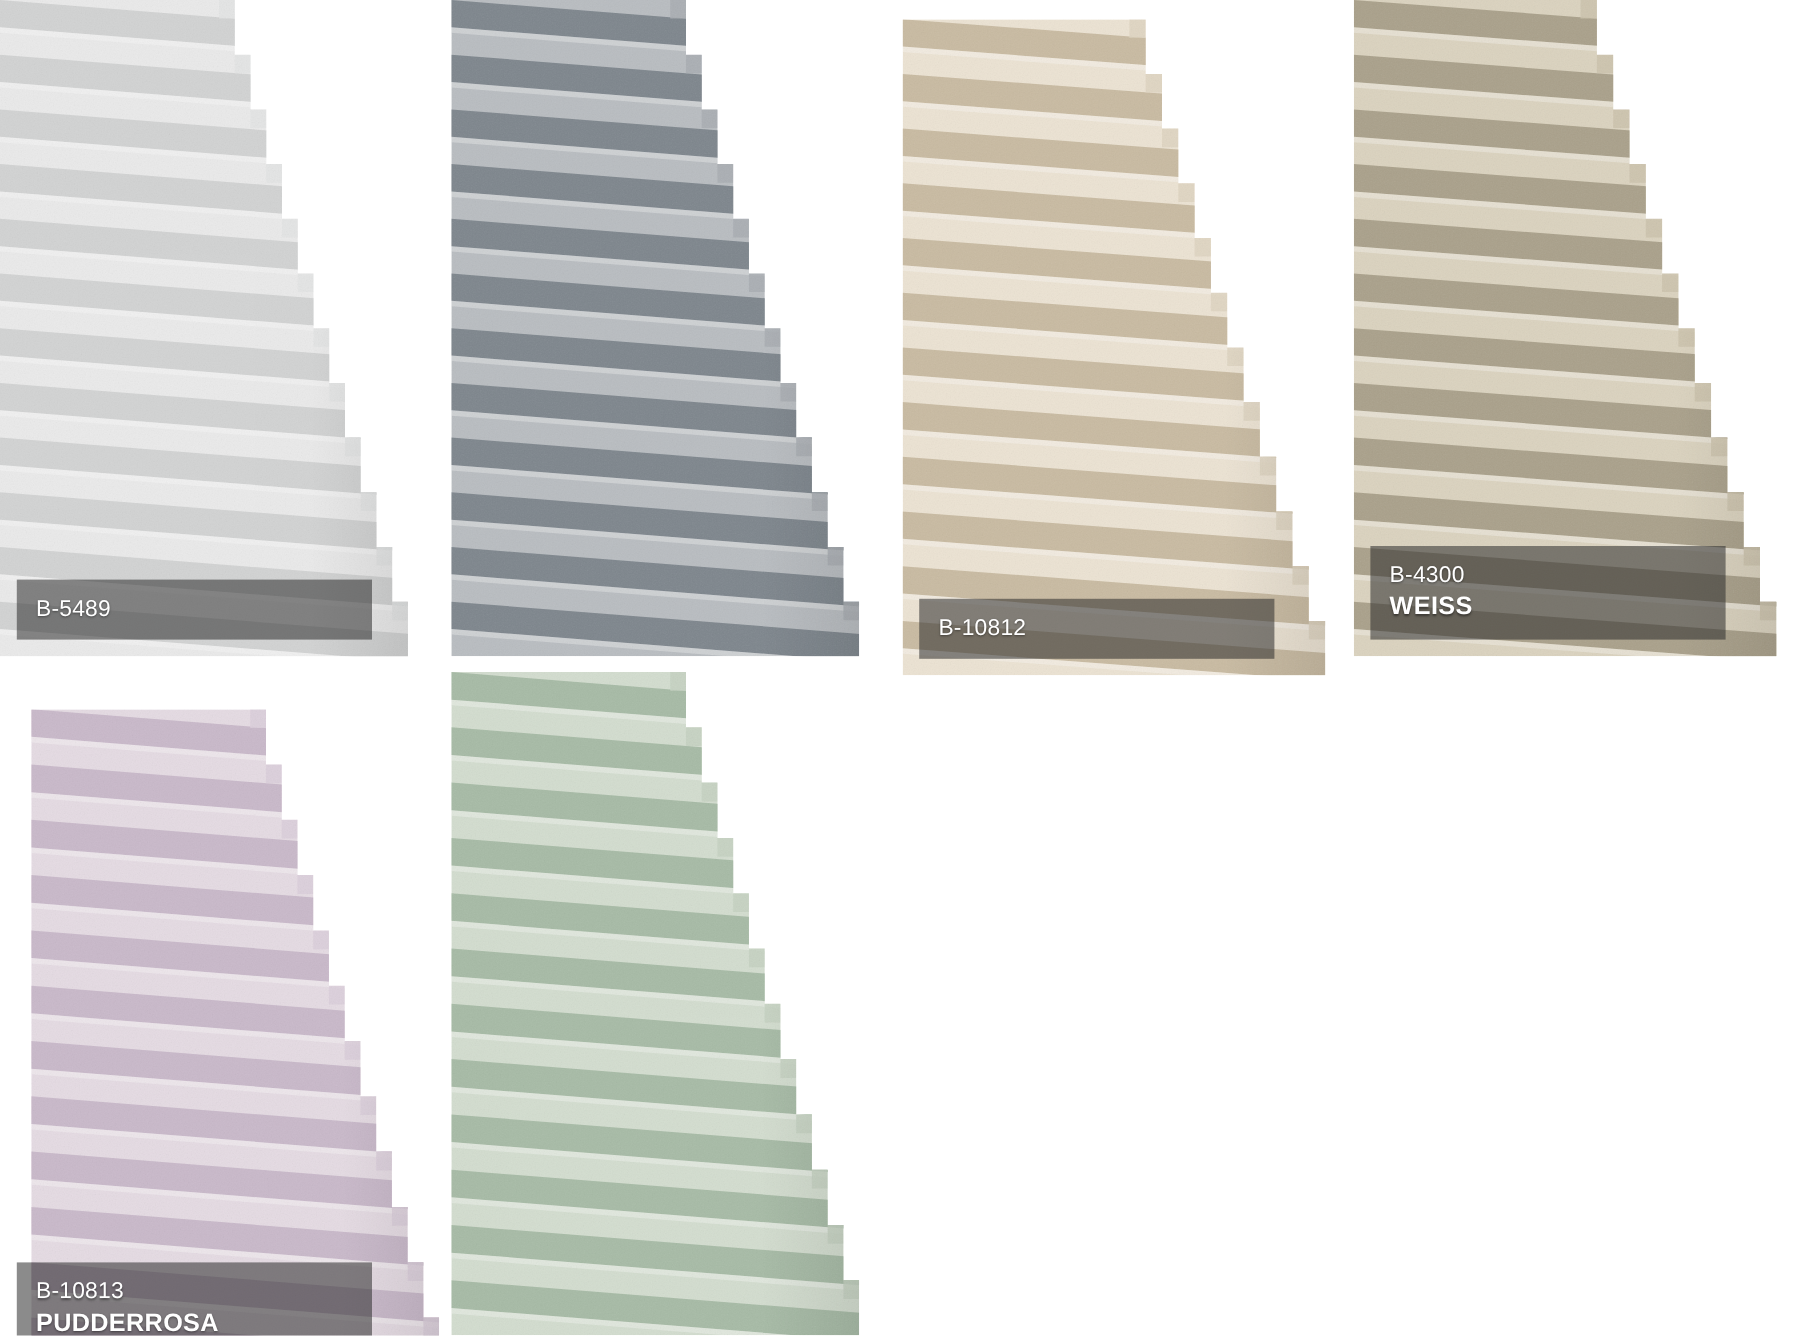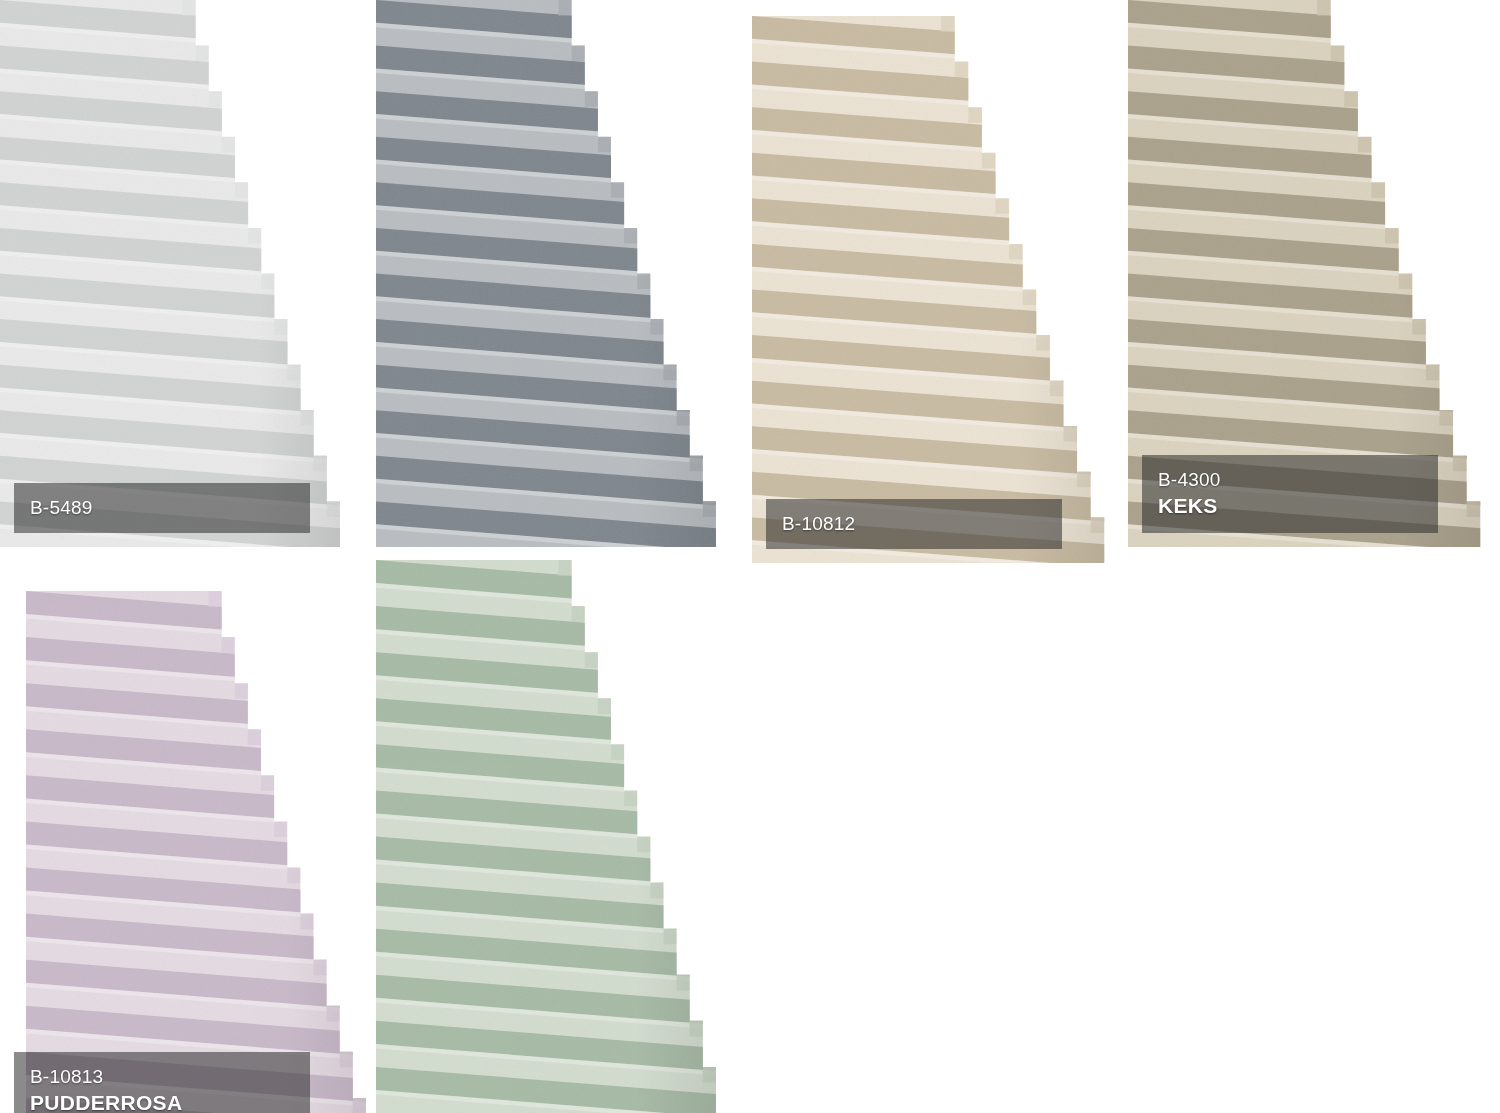--- a/index.html
+++ b/index.html
@@ -323,21 +323,21 @@
           <polygon points="311.48,410.25 325.07,410.25 325.07,425.75 311.48,425.75" fill="#cbc2ab" opacity="0.85"></polygon>
           <polygon points="325.07,455.83 338.66,455.83 338.66,471.33 325.07,471.33" fill="#cbc2ab" opacity="0.85"></polygon>
           <polygon points="338.66,501.42 352.26,501.42 352.26,516.91 338.66,516.91" fill="#cbc2ab" opacity="0.85"></polygon>
           <polygon points="352.26,547.00 365.85,547.00 365.85,562.50 352.26,562.50" fill="#cbc2ab" opacity="0.85"></polygon>
           <rect x="0" y="0" width="372" height="547" fill="url(#vg3)"></rect>
           <rect x="0" y="0" width="372" height="547" filter="url(#grain3)" opacity="0.10"></rect>
         </g>
       </svg>
       <div class="plate">
         <span class="code">B-4300</span>
-        <span class="name">KEKS</span>
+        <span class="name">WEISS</span>
       </div>
     </div>
     <div class="swatch" style="left: 0px; top: 591px; width: 359px; height: 553px; padding-left: 26px;">
       <svg viewBox="0 0 359 553" preserveAspectRatio="none">
         <defs>
           <filter id="grain4" x="0" y="0" width="100%" height="100%">
             <feTurbulence type="fractalNoise" baseFrequency="0.9" numOctaves="3" result="n"></feTurbulence>
             <feColorMatrix in="n" type="saturate" values="0"></feColorMatrix>
           </filter>
           <clipPath id="clip4">

